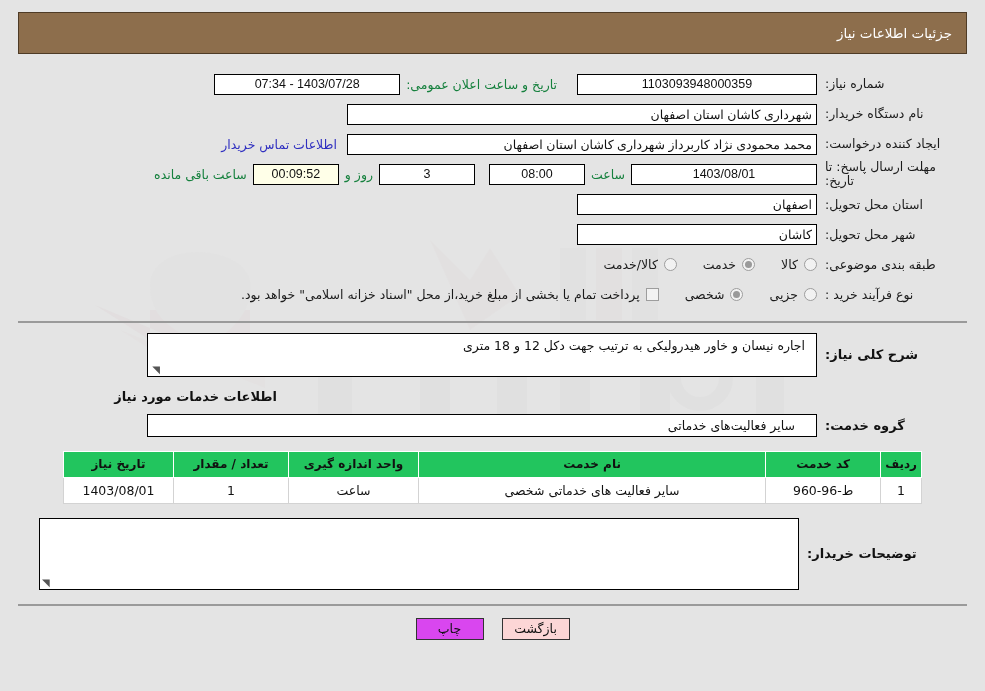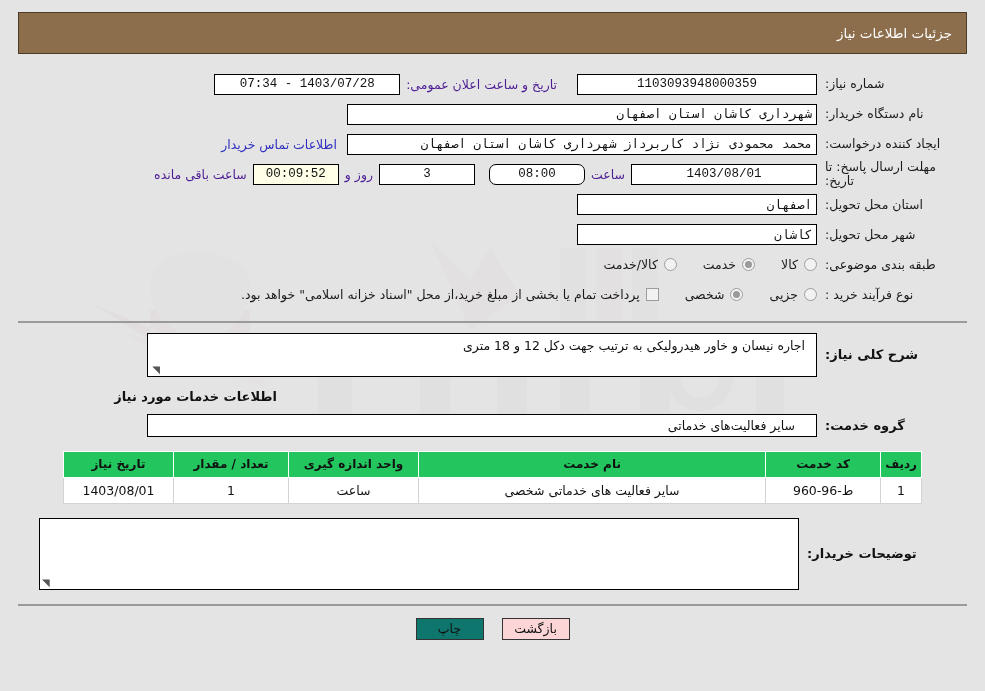--- a/index.html
+++ b/index.html
@@ -79,39 +79,39 @@
     background: #ffffff;
     border: 1px solid #000000;
     height: 21px;
     font-size: 12.5px;
     color: #111;
     padding: 0 4px;
     display: flex;
     align-items: center;
     overflow: hidden;
     white-space: nowrap;
-    font-family: Liberation Mono, monospace;
+    font-family: Liberation Sans, sans-serif;
   }
   .fld.center { justify-content: center; }
   .fld.right  { justify-content: flex-start; }
 
   .w-need   { width: 240px; }
   .w-org    { width: 470px; }
   .w-creator{ width: 470px; }
   .w-date   { width: 186px; }
-  .w-time   { width: 96px; border-radius: 7px; }
+  .w-time   { width: 96px; }
   .w-days   { width: 96px; }
   .w-count  { width: 86px; background:#ffffe8; }
   .w-prov   { width: 240px; }
   .w-city   { width: 240px; margin-left: 20px; }
   .w-pub    { width: 186px; }
 
   .mini {
     font-size: 12.5px;
-    color: #4c1d95;
+    color: #15803d;
     padding: 0 6px;
     white-space: nowrap;
   }
   .gap { width: 14px; }
 
   .link {
     color: #2f2fc0;
     font-size: 12.5px;
     text-decoration: none;
     padding: 0 10px;
@@ -281,21 +281,21 @@
     border: 1px solid #333;
     height: 22px;
     min-width: 68px;
     font-size: 12.5px;
     color: #111;
     display: flex; align-items:center; justify-content:center;
     cursor: pointer;
     padding: 0 10px;
     font-family: "DejaVu Sans", "Liberation Sans", sans-serif;
   }
-  .btn.print { background:#0f766e; }
+  .btn.print { background:#d946ef; }
   .btn.back  { background:#fcd6d6; }
 </style>
 </head>
 <body>
 
 <div class="watermark">
   <svg width="985" height="330" viewBox="0 0 985 330" xmlns="http://www.w3.org/2000/svg">
     <g opacity="0.17">
       <path d="M95 175 L150 210 L150 180 L250 180 L250 240 L95 175 Z" fill="#c9a0a8"></path>
       <path d="M120 200 L175 235 L175 205 L265 205 L265 258 L120 200 Z" fill="#d8b3ba" opacity="0.7"></path>

